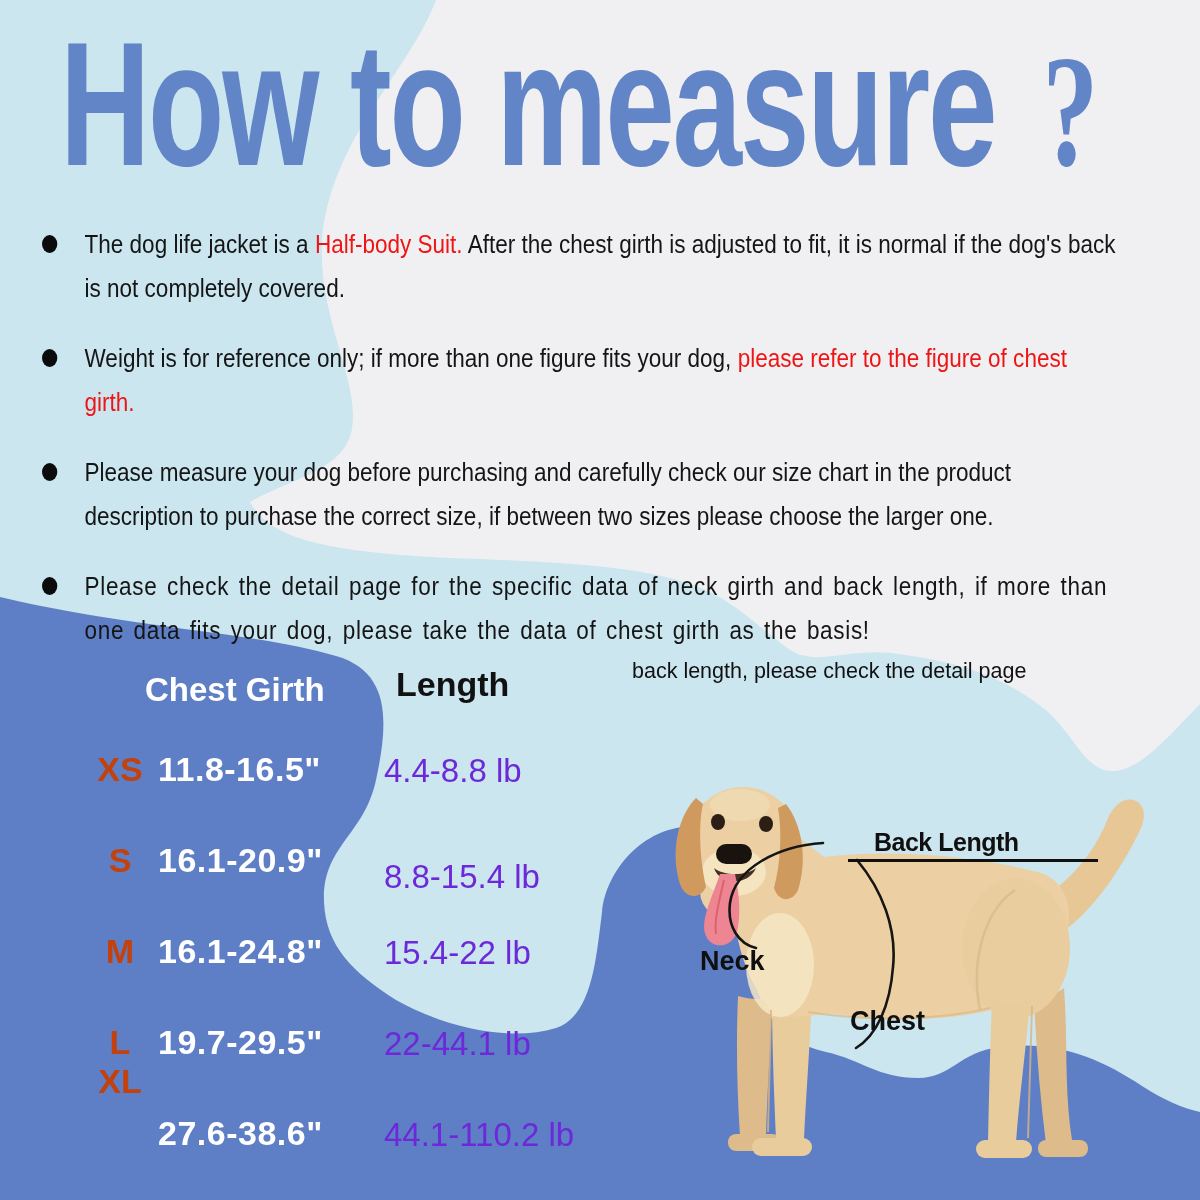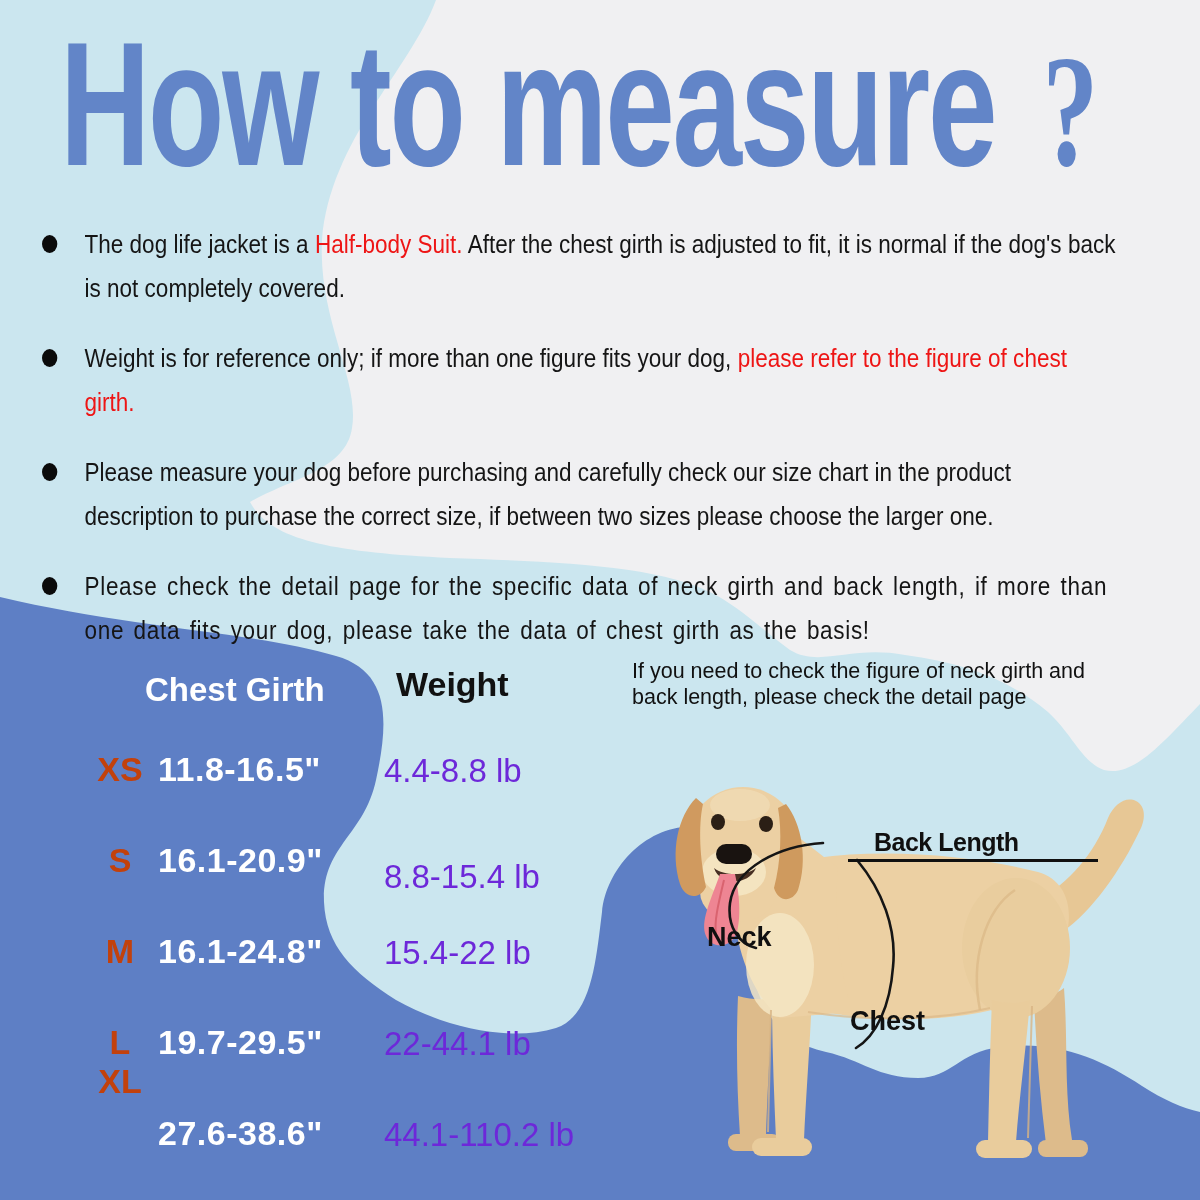--- a/index.html
+++ b/index.html
@@ -34,21 +34,21 @@
   .row-weight{font-size:33px;color:#6d28d9;left:384px;}
 
   
   #note{left:632px;top:658px;font-size:21.5px;line-height:26px;color:#111;z-index:3;}
 
   
   #dog{position:absolute;left:640px;top:760px;width:560px;height:440px;z-index:2;}
   .doglabel{font-weight:700;color:#101010;z-index:4;}
   #lbl-backlength{left:874px;top:828px;font-size:25px;letter-spacing:-.5px;text-align:center;}
   #backlength-line{left:848px;top:859px;width:250px;height:3px;background:#101010;z-index:4;}
-  #lbl-neck{left:700px;top:922px;font-size:27px;margin-left:7px;}
+  #lbl-neck{left:700px;top:946px;font-size:27px;}
   #lbl-chest{left:850px;top:1006px;font-size:27px;}
 </style>
 </head>
 <body>
 
 <svg id="bg" viewBox="0 0 1200 1200">
   <rect x="0" y="0" width="1200" height="1200" fill="#cbe6ef"></rect>
   <path fill="#f0f0f2" d="M 436,0
            C 410,70 330,140 322,240
            C 318,320 360,380 352,428
@@ -103,21 +103,21 @@
   </div>
   <div class="bullet">
     <span class="dotcol">
         <span class="dot"></span>
       </span>
     <div class="btext spread"><span>Please check the detail page for the specific data of neck girth and back length, if more than one data fits your dog, please take the data of chest girth as the basis!</span></div>
   </div>
 </div>
 
 <div class="abs hdr-chest">Chest Girth</div>
-<div class="abs hdr-weight">Weight</div>
+<div class="abs hdr-weight">Length</div>
 
 <div class="abs row-size" style="top:750px;">XS</div>
 <div class="abs row-girth" style="top:750px;">11.8-16.5"</div>
 <div class="abs row-weight" style="top:752px;">4.4-8.8 lb</div>
 
 <div class="abs row-size" style="top:841px;">S</div>
 <div class="abs row-girth" style="top:841px;">16.1-20.9"</div>
 <div class="abs row-weight" style="top:843px;margin-top:15px;">8.8-15.4 lb</div>
 
 <div class="abs row-size" style="top:932px;">M</div>
@@ -126,21 +126,20 @@
 
 <div class="abs row-size" style="top:1023px;">L</div>
 <div class="abs row-girth" style="top:1023px;">19.7-29.5"</div>
 <div class="abs row-weight" style="top:1025px;">22-44.1 lb</div>
 
 <div class="abs row-size" style="top:1062px;">XL</div>
 <div class="abs row-girth" style="top:1114px;">27.6-38.6"</div>
 <div class="abs row-weight" style="top:1116px;text-align:center;">44.1-110.2 lb</div>
 
 <div id="note" class="abs">
-  <div>If you need to check the figure of neck girth and</div>
   <div>back length, please check the detail page</div>
 </div>
 
 <svg id="dog" viewBox="0 0 560 440">
 
   <path fill="#e7c795" d="M 400,138 C 428,124 454,94 468,58 C 474,44 486,36 496,41 C 506,46 506,60 499,72
            C 482,108 452,152 422,172 C 410,180 398,170 398,156 C 398,148 398,142 400,138 Z"></path>
 
   <path fill="#ddbb8b" d="M 98,236 C 112,240 124,240 132,238 C 130,290 127,340 126,376 L 100,376 C 97,330 96,282 98,236 Z"></path>
   <rect x="88" y="374" width="52" height="17" rx="8" fill="#ddbb8b"></rect>

